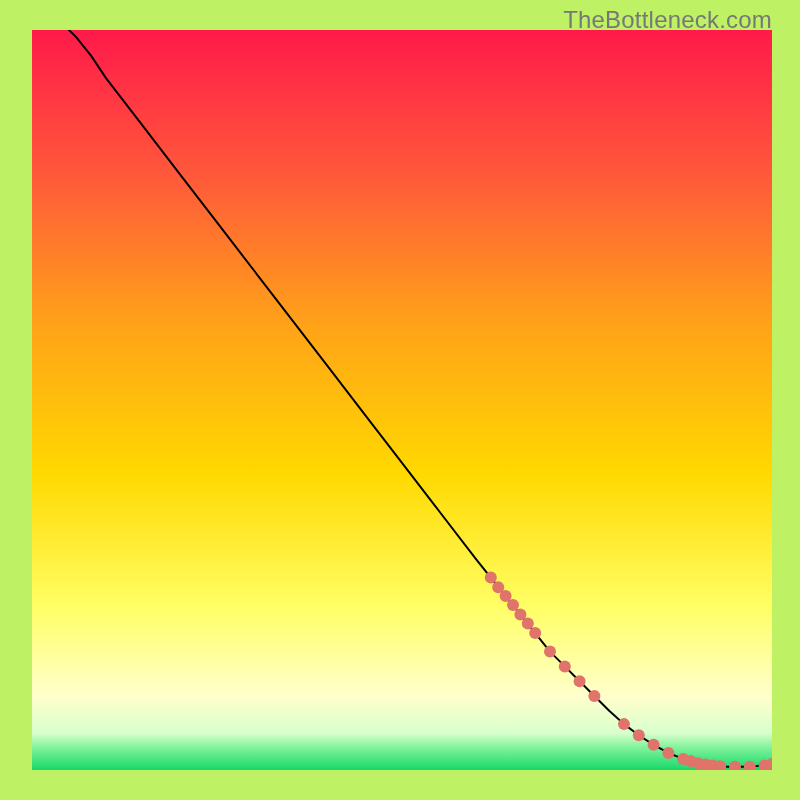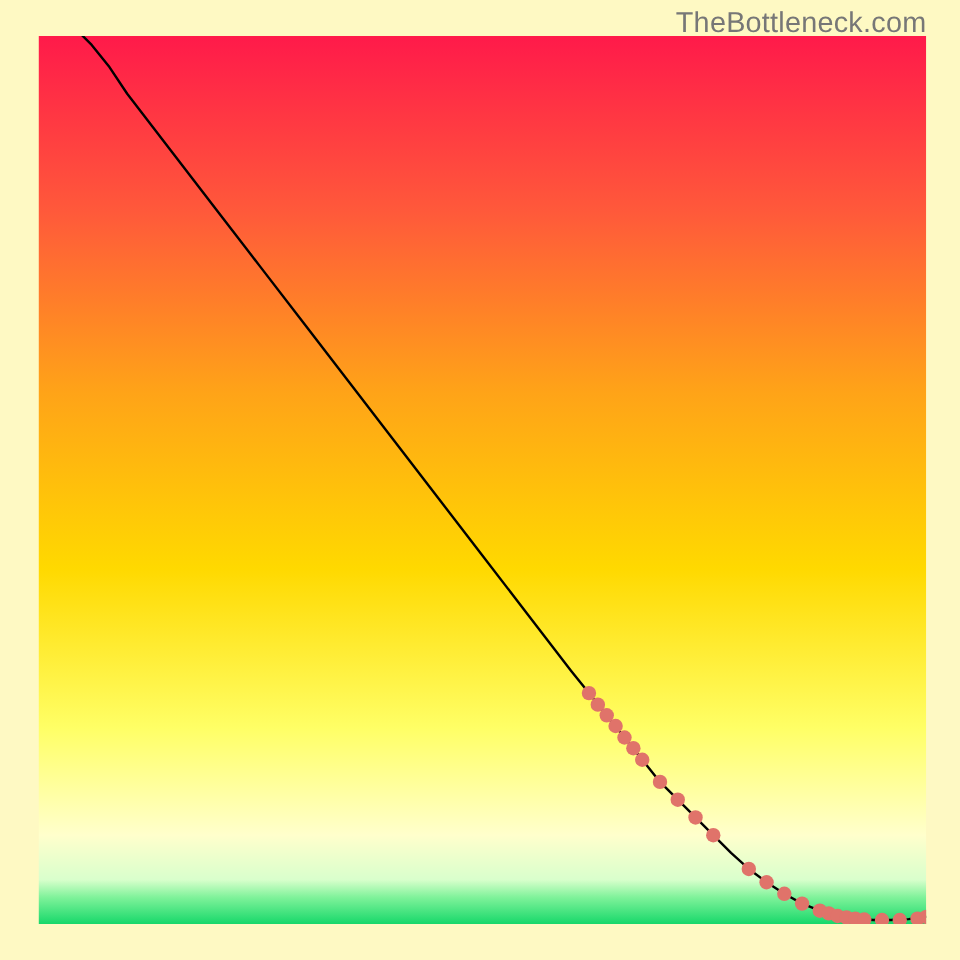--- a/index.html
+++ b/index.html
@@ -8,21 +8,21 @@
     width: 800px;
     height: 800px;
     background: #000;
     overflow: hidden;
     font-family: Arial, Helvetica, sans-serif;
   }
   .stage {
     position: relative;
     width: 800px;
     height: 800px;
-    background: #fef9c3;
+    background: #bef264;
   }
   .plot {
     position: absolute;
     left: 32px;
     top: 30px;
     width: 740px;
     height: 740px;
     overflow: hidden;
   }
   .plot svg {

